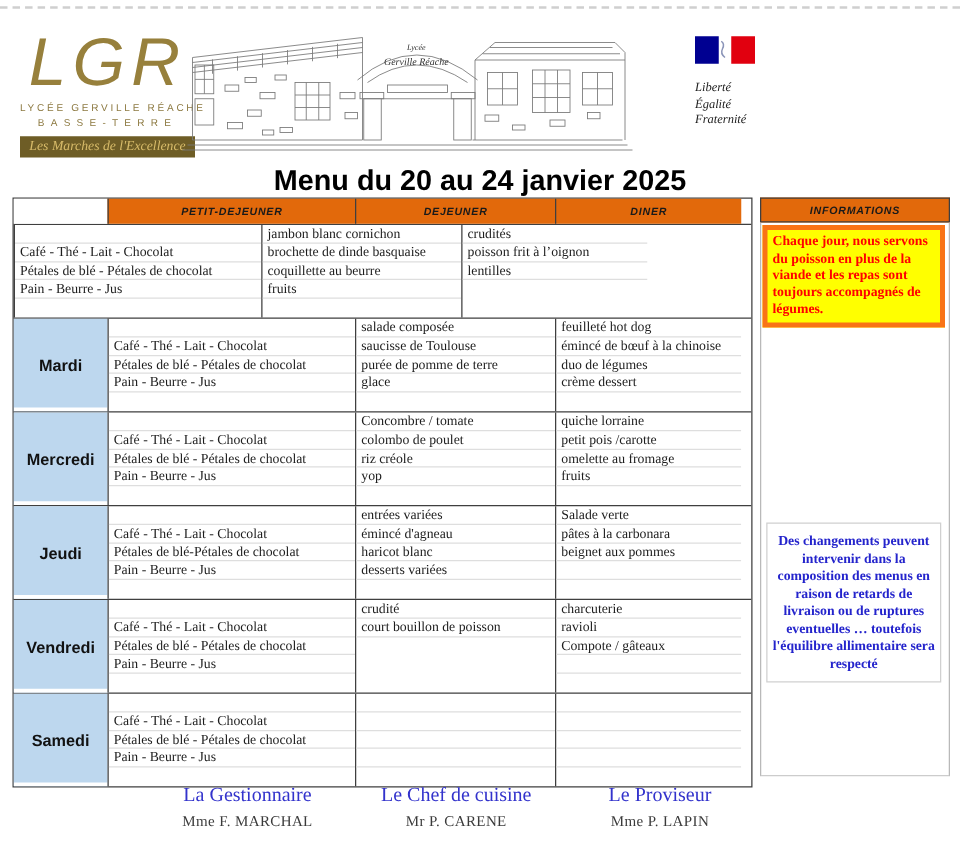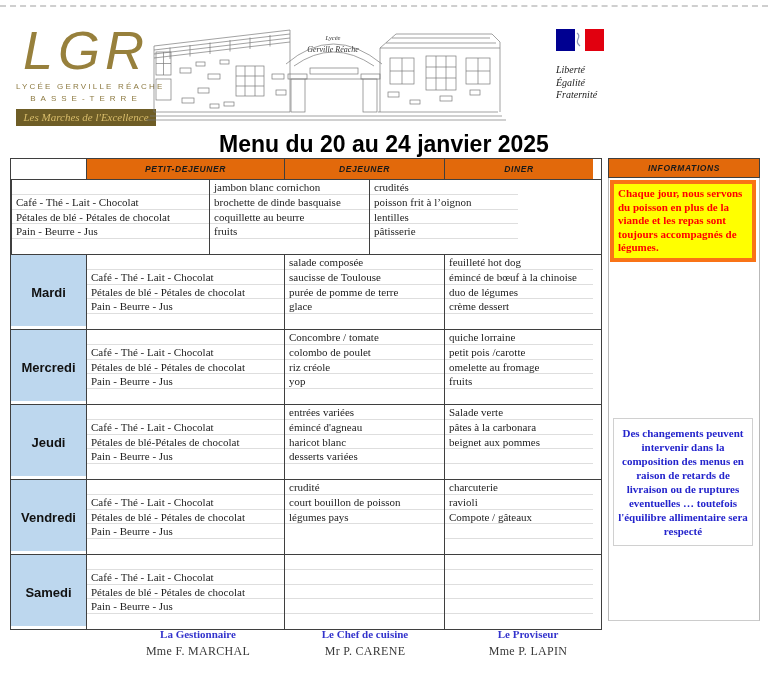--- a/index.html
+++ b/index.html
@@ -59,21 +59,21 @@
          border:4px solid #f97316;color:#FF0000;font-weight:bold;font-size:11px;line-height:13.5px;
          padding:3px 4px;}
   .note2{position:absolute;top:240px;left:4px;width:140px;box-sizing:border-box;background:#fff;
          border:1px solid #d0d0d0;color:#2424CC;font-weight:bold;font-size:11px;line-height:14px;
          padding:7px 3px;text-align:center;}
 
   
   .signatures{position:absolute;top:628px;left:0;width:768px;height:46px;}
   .sig-block{position:absolute;width:170px;text-align:center;}
   .sig-b0{left:113px;} .sig-b1{left:280px;} .sig-b2{left:443px;}
-  .sig-title{color:#3333CC;font-weight:bold;font-size:11px;}
+  .sig-title{color:#3333CC;font-weight:normal;font-size:16px;}
   .sig-name{color:#3a3a3a;font-size:12px;margin-top:4px;letter-spacing:0.3px;}
 </style>
 </head>
 <body>
 
 <div class="page">
 
   <div class="top-rule"></div>
 
   <div class="lgr-block">
@@ -172,21 +172,20 @@
             <div class="subline">jambon blanc cornichon</div>
             <div class="subline">brochette de dinde basquaise</div>
             <div class="subline">coquillette au beurre</div>
             <div class="subline">fruits</div>
             <div class="subline">&nbsp;</div>
           </div>
           <div class="meal-cell c2">
             <div class="subline">crudités</div>
             <div class="subline">poisson frit à l’oignon</div>
             <div class="subline">lentilles</div>
-            <div class="subline">pâtisserie</div>
             <div class="subline">&nbsp;</div>
           </div>
         </div>
         <div class="day-row">
           <div class="day-cell">Mardi</div>
           <div class="meal-cell c0">
             <div class="subline">&nbsp;</div>
             <div class="subline">Café - Thé - Lait - Chocolat</div>
             <div class="subline">Pétales de blé - Pétales de chocolat</div>
             <div class="subline">Pain - Beurre - Jus</div>
@@ -260,21 +259,20 @@
           <div class="meal-cell c0">
             <div class="subline">&nbsp;</div>
             <div class="subline">Café - Thé - Lait - Chocolat</div>
             <div class="subline">Pétales de blé - Pétales de chocolat</div>
             <div class="subline">Pain - Beurre - Jus</div>
             <div class="subline">&nbsp;</div>
           </div>
           <div class="meal-cell c1">
             <div class="subline">crudité</div>
             <div class="subline">court bouillon de poisson</div>
-            <div class="subline">légumes pays</div>
             <div class="subline">&nbsp;</div>
           </div>
           <div class="meal-cell c2">
             <div class="subline">charcuterie</div>
             <div class="subline">ravioli</div>
             <div class="subline">Compote / gâteaux</div>
             <div class="subline">&nbsp;</div>
             <div class="subline">&nbsp;</div>
           </div>
         </div>

